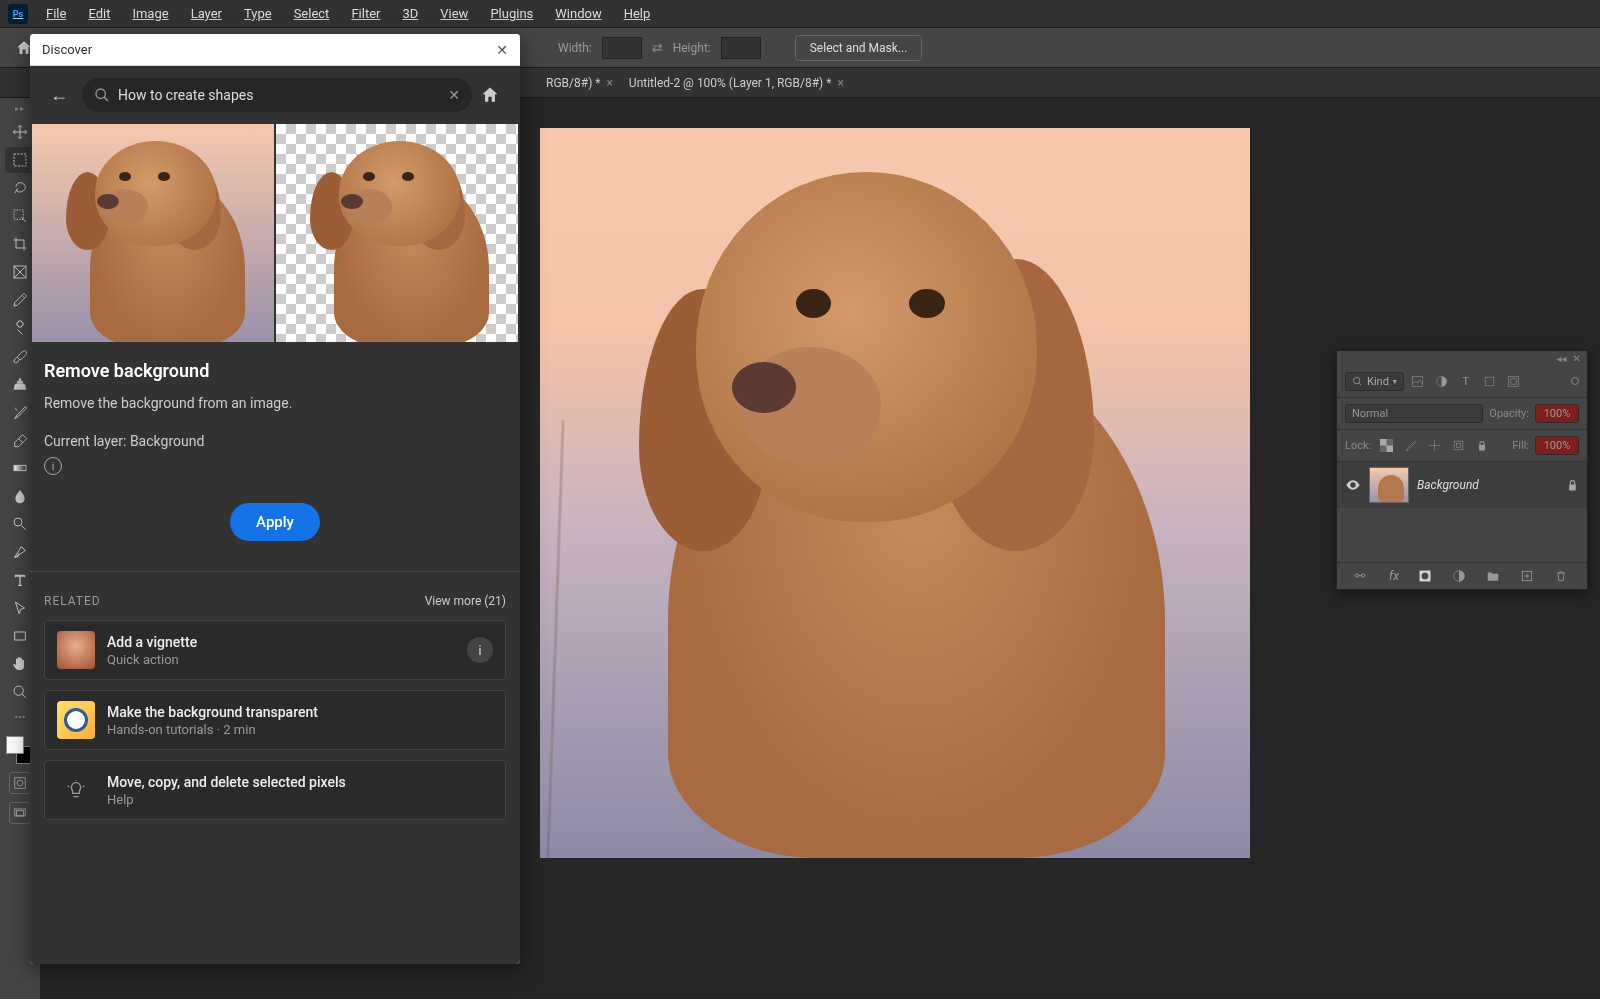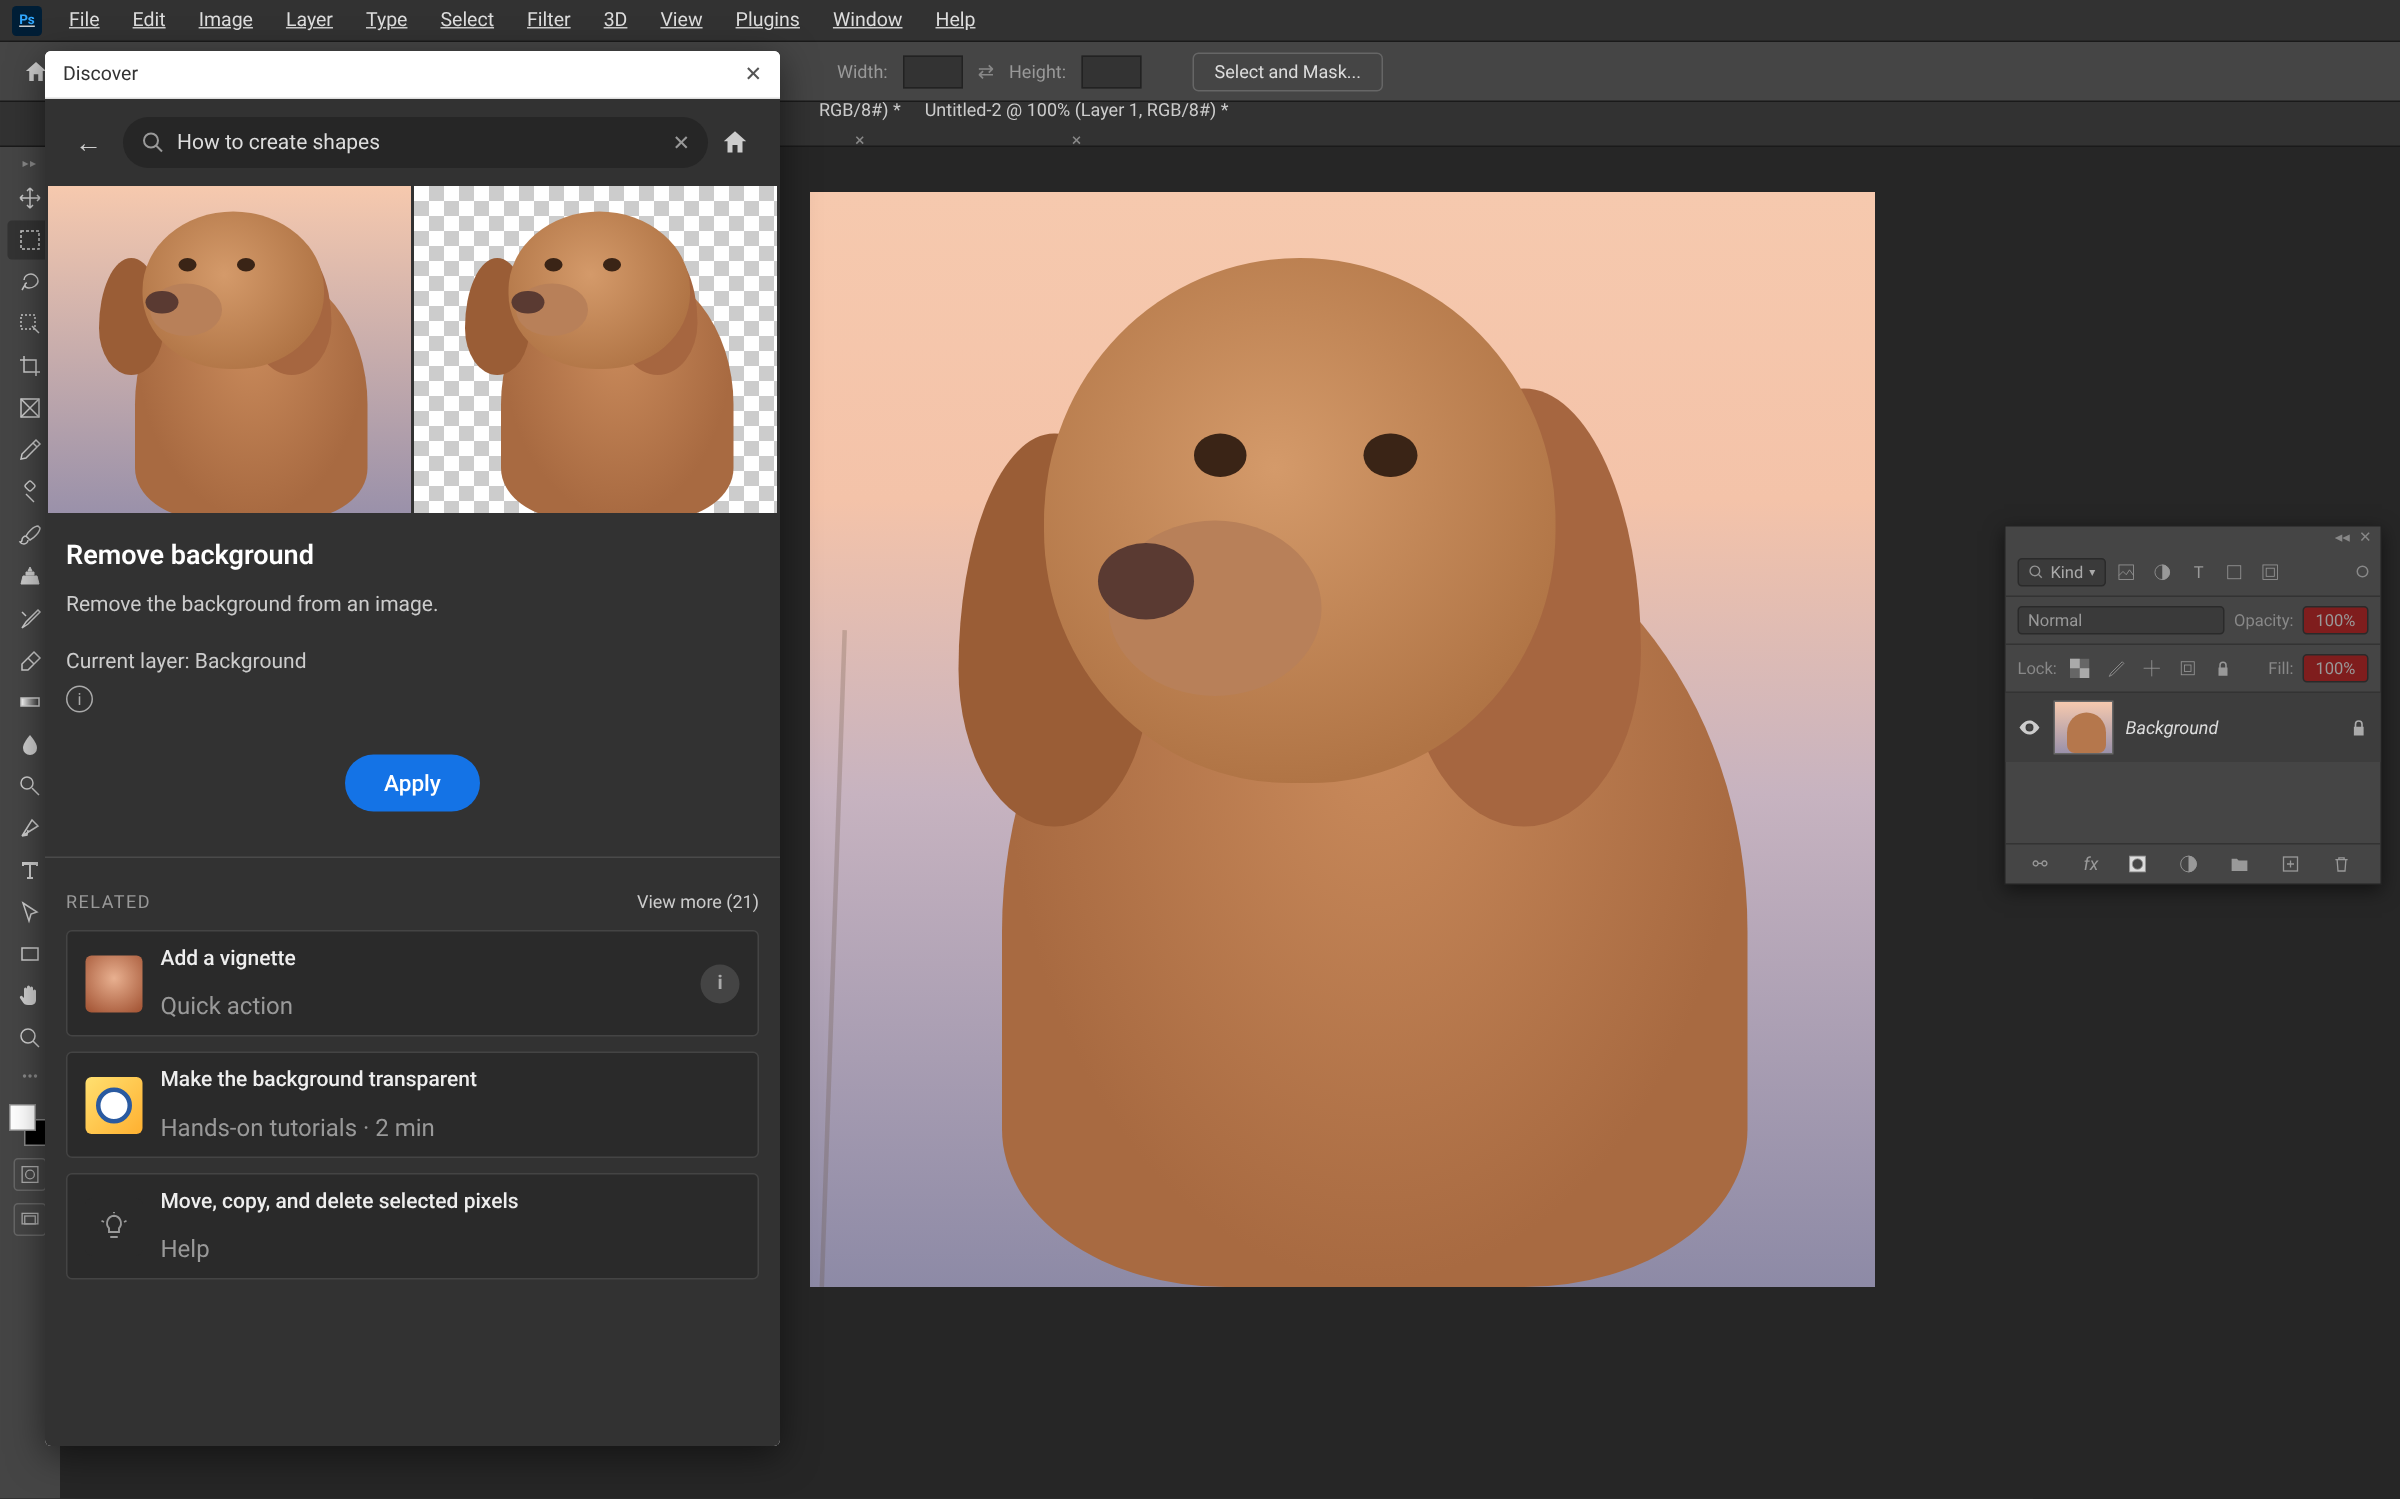--- a/index.html
+++ b/index.html
@@ -13,21 +13,21 @@
 
 .optionsbar { height:40px; background:#454545; display:flex; align-items:center; padding:0 10px; gap:10px; border-bottom:1px solid #1a1a1a; position:relative;}
 .home-btn { width:28px; height:28px; display:flex; align-items:center; justify-content:center; color:#ccc;}
 .opt-label { color:#999; font-size:12px;}
 .opt-box { width:40px; height:22px; background:#333; border:1px solid #222;}
 .opt-swap { color:#888;}
 .select-mask-btn { padding:5px 14px; background:#454545; border:1px solid #666; border-radius:4px; color:#ddd; font-size:12px; margin-left:24px;}
 
 
 .tabstrip { height:30px; background:#323232; display:flex; align-items:center; padding-left:540px; gap:4px; border-bottom:1px solid #1a1a1a;}
-.doc-tab { display:flex; align-items:center; gap:6px; color:#ccc; font-size:12px; padding:4px 6px;flex-direction:column;}
+.doc-tab { display:flex; align-items:center; gap:6px; color:#ccc; font-size:12px; padding:4px 6px;}
 .doc-tab .close-x { color:#888; font-size:12px;}
 
 
 .toolbar { position:absolute; left:0; top:98px; width:40px; background:#454545; height:calc(999px - 98px); display:flex; flex-direction:column; align-items:center; padding-top:6px; gap:2px;}
 .toolbar .toggle-dots { color:#888; font-size:8px; letter-spacing:1px; margin-bottom:4px;}
 .tool { width:30px; height:26px; display:flex; align-items:center; justify-content:center; color:#ccc; position:relative; border-radius:3px;}
 .tool.active { background:#333;}
 .tool .tri { position:absolute; right:1px; bottom:1px; width:0;height:0;border-left:4px solid transparent; border-bottom:4px solid #aaa;}
 .swatches { margin-top:10px; width:28px; height:28px; position:relative;}
 .swatches .fg { position:absolute; width:18px; height:18px; background:#fff; border:1px solid #888; left:0; top:0;}
@@ -86,21 +86,21 @@
 .related-head { display:flex; justify-content:space-between; padding:6px 0 12px; font-size:12px; color:#999; letter-spacing:1px;}
 .related-head .vm { color:#ccc; letter-spacing:0;}
 .rel-item { display:flex; align-items:center; gap:12px; background:#2a2a2a; border:1px solid #444; border-radius:4px; padding:10px 12px; margin-bottom:10px;}
 .rel-thumb { width:38px; height:38px; border-radius:4px; background:#555; display:flex; align-items:center; justify-content:center; flex-shrink:0;}
 .rel-thumb.face{background:radial-gradient(circle at 50% 40%,#e8b090,#a05030);} 
 .rel-thumb.tut{background:linear-gradient(135deg,#ffe070,#ffb030);position:relative;}
 .rel-thumb.tut::after{content:"";position:absolute;width:18px;height:18px;border:3px solid #2a5aa0;border-radius:50%;background:#fff;}
 .rel-thumb.bulb{background:#2a2a2a;}
 .rel-text { flex:1;}
 .rel-title { color:#eee; font-size:14px; font-weight:500;}
-.rel-sub { color:#999; font-size:16px; margin-top:14px;}
+.rel-sub { color:#999; font-size:13px; margin-top:2px;}
 .rel-info { width:26px;height:26px;border-radius:50%;background:#444;display:flex;align-items:center;justify-content:center;color:#aaa;font-weight:bold;}
 
 
 .layers-panel { position:absolute; right:12px; top:350px; width:252px; background:#454545; border:1px solid #222; box-shadow:0 4px 12px rgba(0,0,0,0.5);}
 .lp-drag { height:14px; display:flex; justify-content:flex-end; align-items:center; gap:6px; padding:0 6px; color:#888; font-size:10px;}
 .lp-tabs { display:flex; align-items:center; justify-content:space-between; padding:0 10px; height:28px; border-bottom:1px solid #333;}
 .lp-tabs .tab { font-weight:600; color:#ddd; font-size:12px;}
 .lp-tabs .menu-icon { color:#888;}
 .lp-filter-row { display:flex; align-items:center; gap:4px; padding:6px 8px; border-bottom:1px solid #333;}
 .lp-kind { flex:0 0 auto; display:flex; align-items:center; gap:4px; background:#3a3a3a; border:1px solid #2a2a2a; border-radius:3px; padding:2px 6px; color:#aaa; font-size:11px;}

